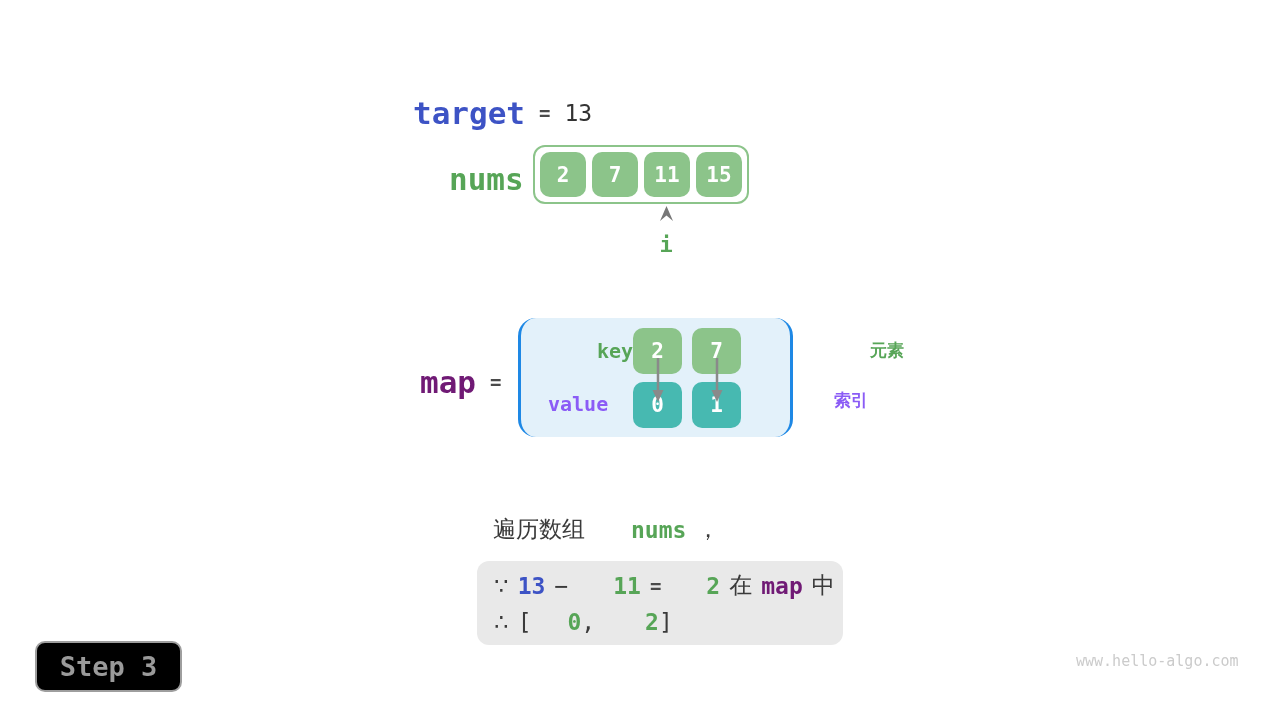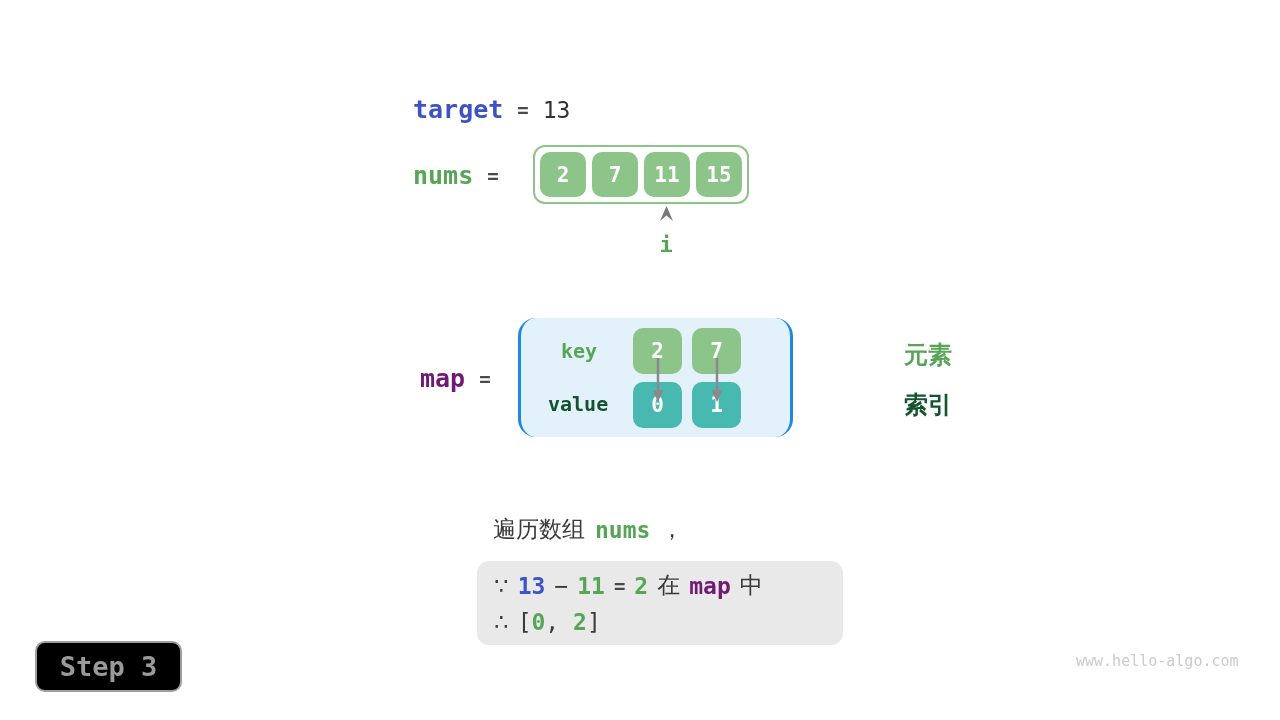--- a/index.html
+++ b/index.html
@@ -5,25 +5,25 @@
   html,body{margin:0;padding:0;background:#ffffff;}
   .canvas{
     position:relative;width:1280px;height:720px;background:#ffffff;overflow:hidden;
     font-family:"DejaVu Sans",sans-serif;color:#3a3a3a;
   }
   .mono{font-family:"DejaVu Sans Mono",monospace;}
   .abs{position:absolute;}
   .row{display:flex;align-items:center;}
 
   
-  .kw{font-weight:bold;font-size:25px;}
+  .kw{font-weight:bold;font-size:31px;}
   .indigo{color:#3d53c5;}
   .azure{color:#701a75;}
-  .green-t{color:#57a557;}
-  .teal-t{color:#14532d;}
+  .green-t{color:#57a557;margin-left:36px;}
+  .teal-t{color:#8b5cf6;}
   .eq{font-size:19px;font-weight:bold;color:#4a4a4a;}
   .plainval{font-size:23px;color:#333;}
 
   
   .array-box{
     position:absolute;left:533px;top:145px;width:216px;height:59px;
     border:2px solid #8cc48a;border-radius:12px;background:#ffffff;
     display:flex;align-items:center;justify-content:center;gap:6px;box-sizing:border-box;
   }
   .cell{
@@ -42,21 +42,21 @@
     border-radius:18px;
   }
   .map-label{position:absolute;font-size:20px;font-weight:bold;}
   .kv-cell{
     position:absolute;width:49px;height:46px;border-radius:10px;
     display:flex;align-items:center;justify-content:center;
     color:#ffffff;font-weight:bold;font-size:21px;
   }
   .kv-green{background:#8cc48a;}
   .kv-teal{background:#47b9b1;}
-  .side-label{position:absolute;left:904px;font-size:24px;font-weight:bold;}
+  .side-label{position:absolute;left:834px;font-size:17px;font-weight:bold;}
 
   
   .caption{left:493px;top:514px;font-size:23px;gap:10px;}
   .caption .code{font-size:23px;font-weight:bold;}
   .note-box{
     position:absolute;left:477px;top:561px;width:366px;height:84px;
     background:#e9e9e9;border-radius:12px;box-sizing:border-box;
     padding:9px 0 0 17px;display:flex;flex-direction:column;justify-content:space-between;
     padding-bottom:10px;
   }

